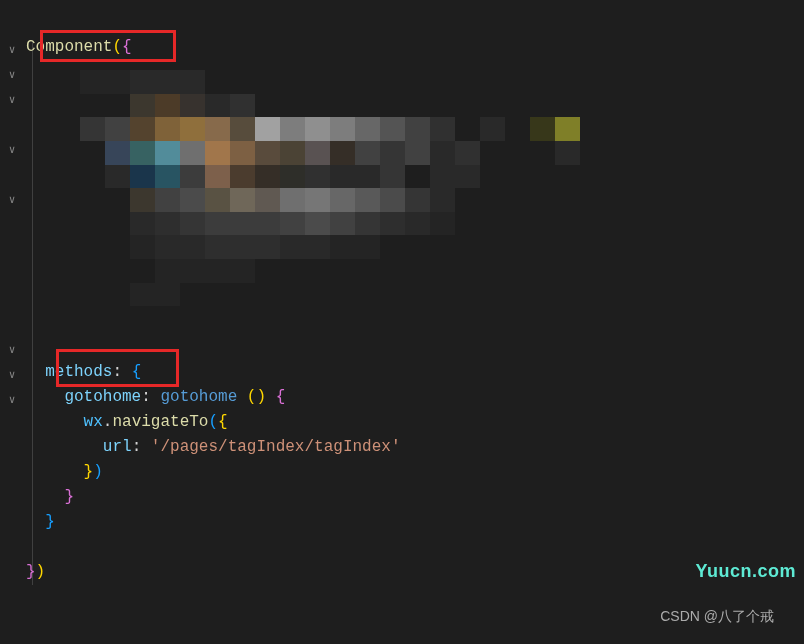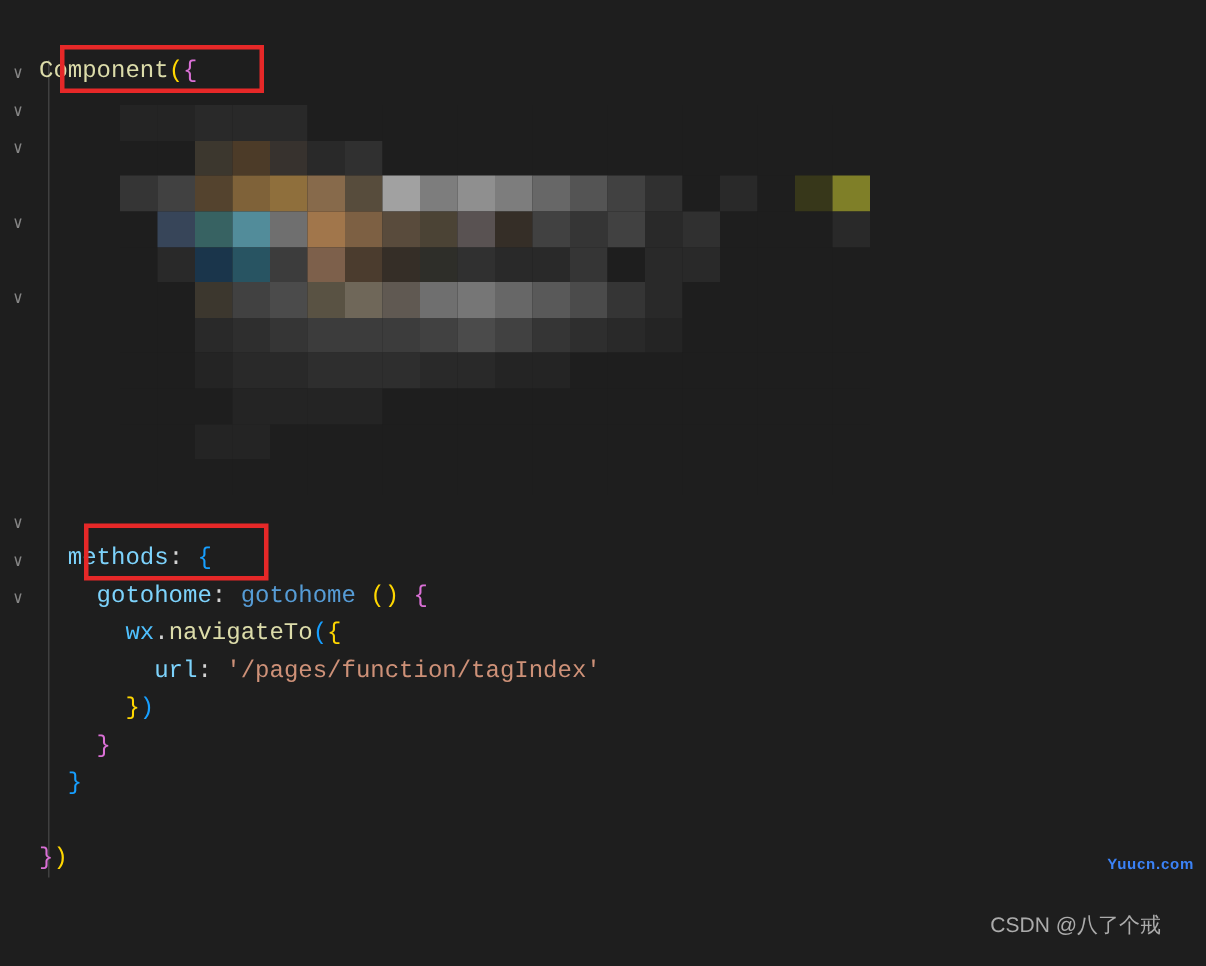--- a/index.html
+++ b/index.html
@@ -94,22 +94,22 @@
       bottom: 18px;
       font-size: 14px;
       color: #ababab;
       font-family: Arial, sans-serif;
       z-index: 10;
     }
     .watermark-side {
       position: absolute;
       right: 8px;
       bottom: 62px;
-      font-size: 10px;
-      color: #3b82f6;
+      font-size: 18px;
+      color: #5eead4;
       font-family: Arial, sans-serif;
       font-weight: bold;
       letter-spacing: 0.5px;
       z-index: 10;
     }
 
     .guides {
       position: absolute;
       left: 0;
       top: 40px;
@@ -376,21 +376,21 @@
     </div>
 
     <div style="height:300px"></div>
 
     <pre class="line">  <span class="prop">methods</span><span class="punct">:</span><span> </span><span class="bracket-l3">{</span></pre>
 
     <pre class="line">    <span class="prop">gotohome</span><span class="punct">:</span><span> </span><span class="keyword">gotohome</span><span> </span><span class="bracket-l1">()</span><span> </span><span class="bracket-l2">{</span></pre>
 
     <pre class="line">      <span class="var">wx</span><span class="punct">.</span><span class="method">navigateTo</span><span class="bracket-l3">(</span><span class="bracket-l1">{</span></pre>
 
-    <pre class="line">        <span class="prop">url</span><span class="punct">:</span><span> </span><span class="string">'/pages/function/tagIndex'</span></pre>
+    <pre class="line">        <span class="prop">url</span><span class="punct">:</span><span> </span><span class="string">'/pages/tagIndex/tagIndex'</span></pre>
 
     <pre class="line">      <span class="bracket-l1">}</span><span class="bracket-l3">)</span></pre>
 
     <pre class="line">    <span class="bracket-l2">}</span></pre>
 
     <pre class="line">  <span class="bracket-l3">}</span></pre>
 
     <div style="height:25px"></div>
 
     <pre class="line"><span class="bracket-l2">}</span><span class="bracket-l1">)</span></pre>

